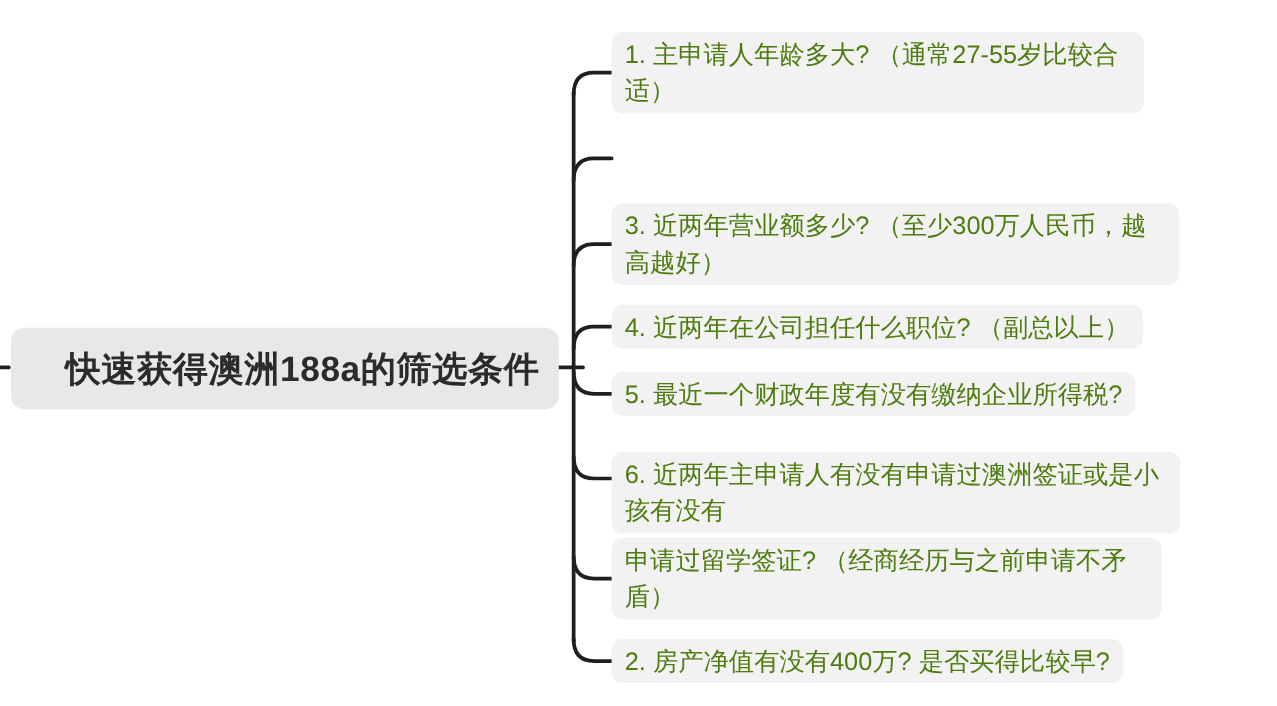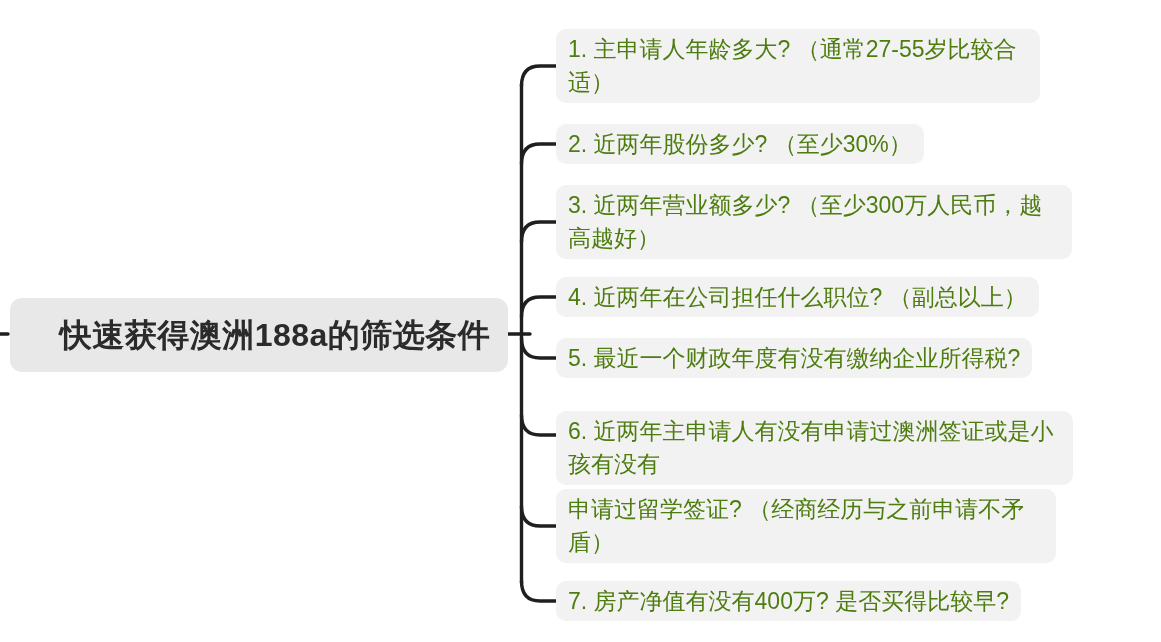--- a/index.html
+++ b/index.html
@@ -90,27 +90,26 @@
     <path d="M 556 435 H 540 Q 521.5 435 521.5 415"></path>
     <path d="M 556 526 H 540 Q 521.5 526 521.5 506"></path>
 
     <path d="M 556 601 H 540 Q 521.5 601 521.5 581"></path>
   </svg>
 
   <div class="node root-node">快速获得澳洲188a的筛选条件</div>
 
   <div class="node branch-node" style="top:29px; width:484px;">1. 主申请人年龄多大? （通常27-55岁比较合适）</div>
 
-  <div class="node branch-node one-line" style="top:124px;">2. 近两年股份多少? （至少30%）</div>
 
   <div class="node branch-node" style="top:185px; width:516px;">3. 近两年营业额多少? （至少300万人民币，越高越好）</div>
 
   <div class="node branch-node one-line" style="top:277px;">4. 近两年在公司担任什么职位? （副总以上）</div>
 
   <div class="node branch-node one-line" style="top:338px;">5. 最近一个财政年度有没有缴纳企业所得税?</div>
 
   <div class="node branch-node" style="top:398px; width:517px;margin-top:13px;">6. 近两年主申请人有没有申请过澳洲签证或是小孩有没有</div>
 
   <div class="node branch-node" style="top:489px; width:500px;">申请过留学签证? （经商经历与之前申请不矛盾）</div>
 
-  <div class="node branch-node one-line" style="top:581px;">7. 房产净值有没有400万? 是否买得比较早?</div>
+  <div class="node branch-node one-line" style="top:581px;">2. 房产净值有没有400万? 是否买得比较早?</div>
 
 </div>
 
 </body></html>

